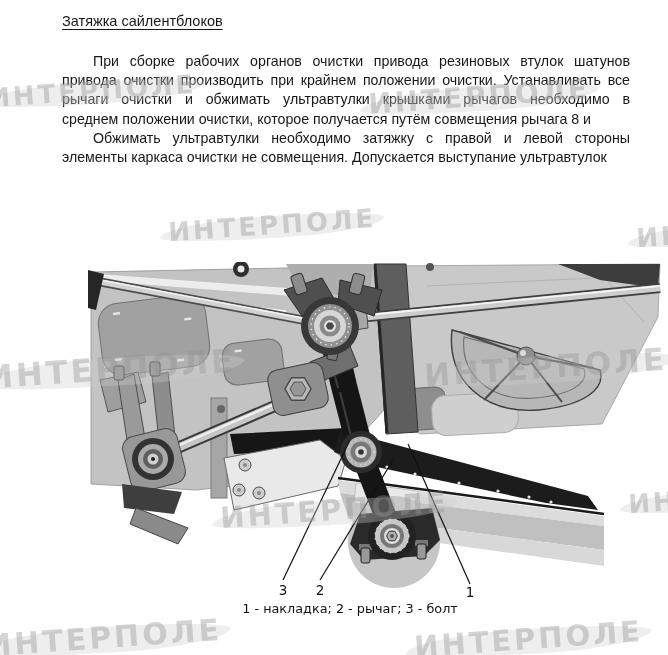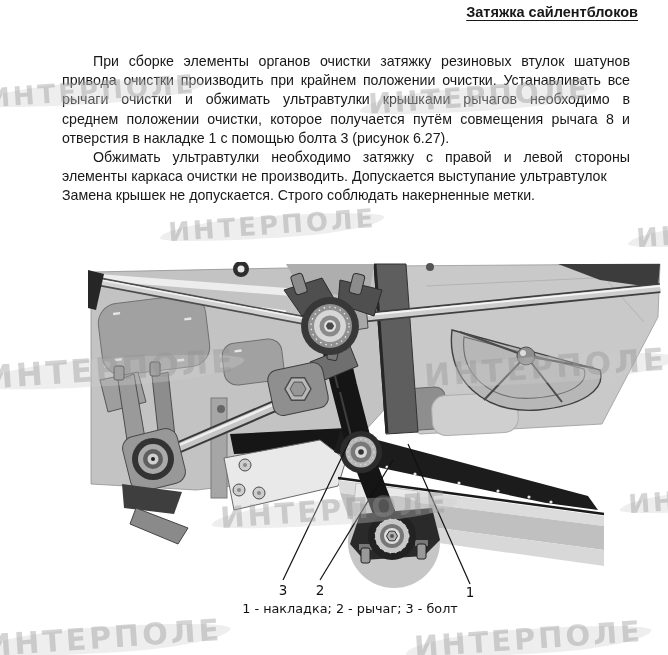--- a/index.html
+++ b/index.html
@@ -2,22 +2,22 @@
 <html lang="ru"><head>
 <meta charset="utf-8">
 <style>
   html,body{margin:0;padding:0;}
   body{
     width:668px;height:655px;position:relative;overflow:hidden;
     background:#ffffff;font-family:"Liberation Sans",sans-serif;color:#181818;
   }
   
   .title{
-    position:absolute;top:4px;left:62px;width:576px;text-align:right;
-    font-size:14.5px;font-weight:700;
+    position:absolute;top:13px;left:62px;width:576px;text-align:left;
+    font-size:14.5px;font-weight:400;
   }
   .title span{text-decoration:underline;text-underline-offset:3px;}
   
   .doc{position:absolute;top:52px;left:62px;width:568px;font-size:14.2px;line-height:19.2px;}
   .para div.tline{text-align:justify;text-align-last:justify;}
   .para div.tline:last-of-type{text-align-last:left;}
   .para.indent div.tline:first-of-type{text-indent:31px;}
   
   .fig-captions{
     position:absolute;left:60px;top:601px;width:580px;text-align:center;
@@ -52,34 +52,29 @@
 </head>
 <body>
 
 <div class="title">
   <span>Затяжка сайлентблоков</span>
 </div>
 
 <div class="doc">
   <div class="para indent">
 
-  <div class="tline">При сборке элементы органов очистки затяжку резиновых втулок шатунов</div>
+  <div class="tline">При сборке рабочих органов очистки привода резиновых втулок шатунов</div>
       <div class="tline">привода очистки производить при крайнем положении очистки. Устанавливать все</div>
       <div class="tline">рычаги очистки и обжимать ультравтулки крышками рычагов необходимо в</div>
       <div class="tline">среднем положении очистки, которое получается путём совмещения рычага 8 и</div>
-      <div class="tline">отверстия в накладке 1 с помощью болта 3 (рисунок 6.27).</div>
     </div>
   <div class="para indent">
 
   <div class="tline">Обжимать ультравтулки необходимо затяжку с правой и левой стороны</div>
-      <div class="tline">элементы каркаса очистки не производить. Допускается выступание ультравтулок</div>
-    </div>
-  <div class="para">
-
-  <div class="tline">Замена крышек не допускается. Строго соблюдать накерненные метки.</div>
+      <div class="tline">элементы каркаса очистки не совмещения. Допускается выступание ультравтулок</div>
     </div>
 </div>
 
 <div class="figure">
 <svg viewBox="0 0 574 338">
 
   <g>
     <path d="M3,10 L296,4 L296,148 L236,214 L108,228 L3,222 Z" fill="#c3c3c3" stroke="#909090" stroke-width="0.8"></path>
     <path d="M10,12 L212,27 L216,35 L12,19 Z" fill="#ededed"></path>
     <line x1="92" y1="36" x2="198" y2="50" stroke="#fafafa" stroke-width="3"></line>

